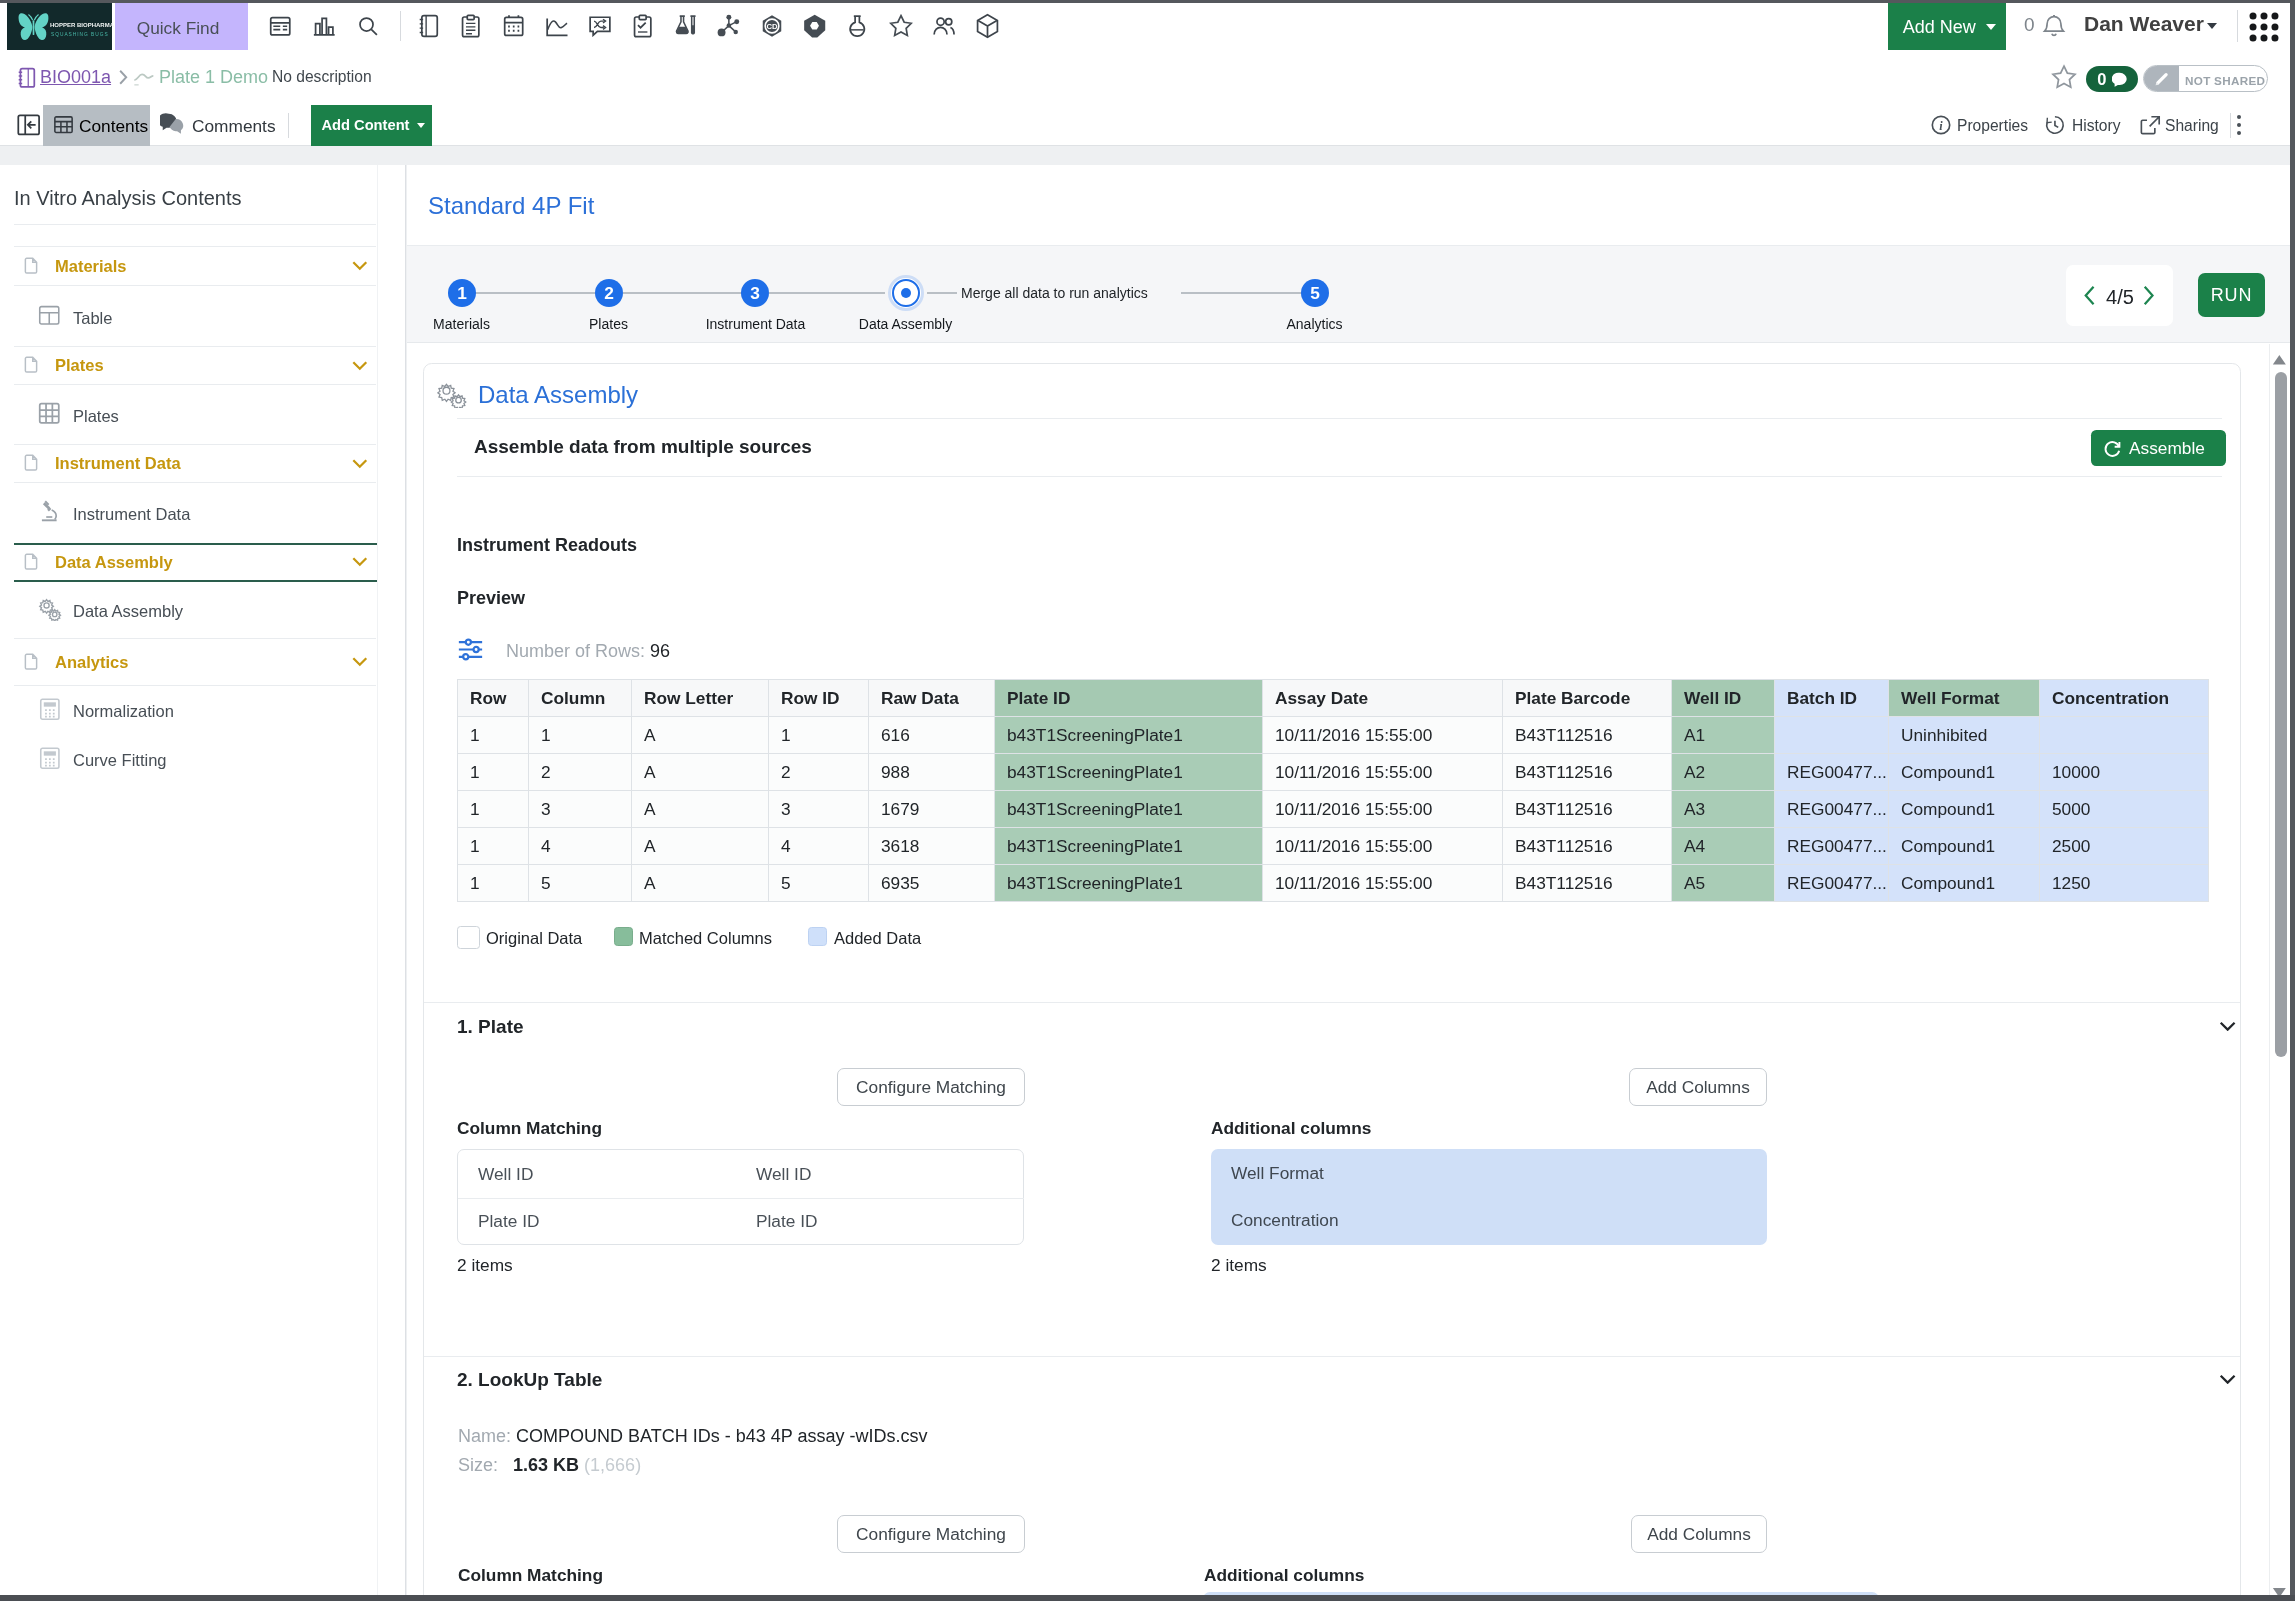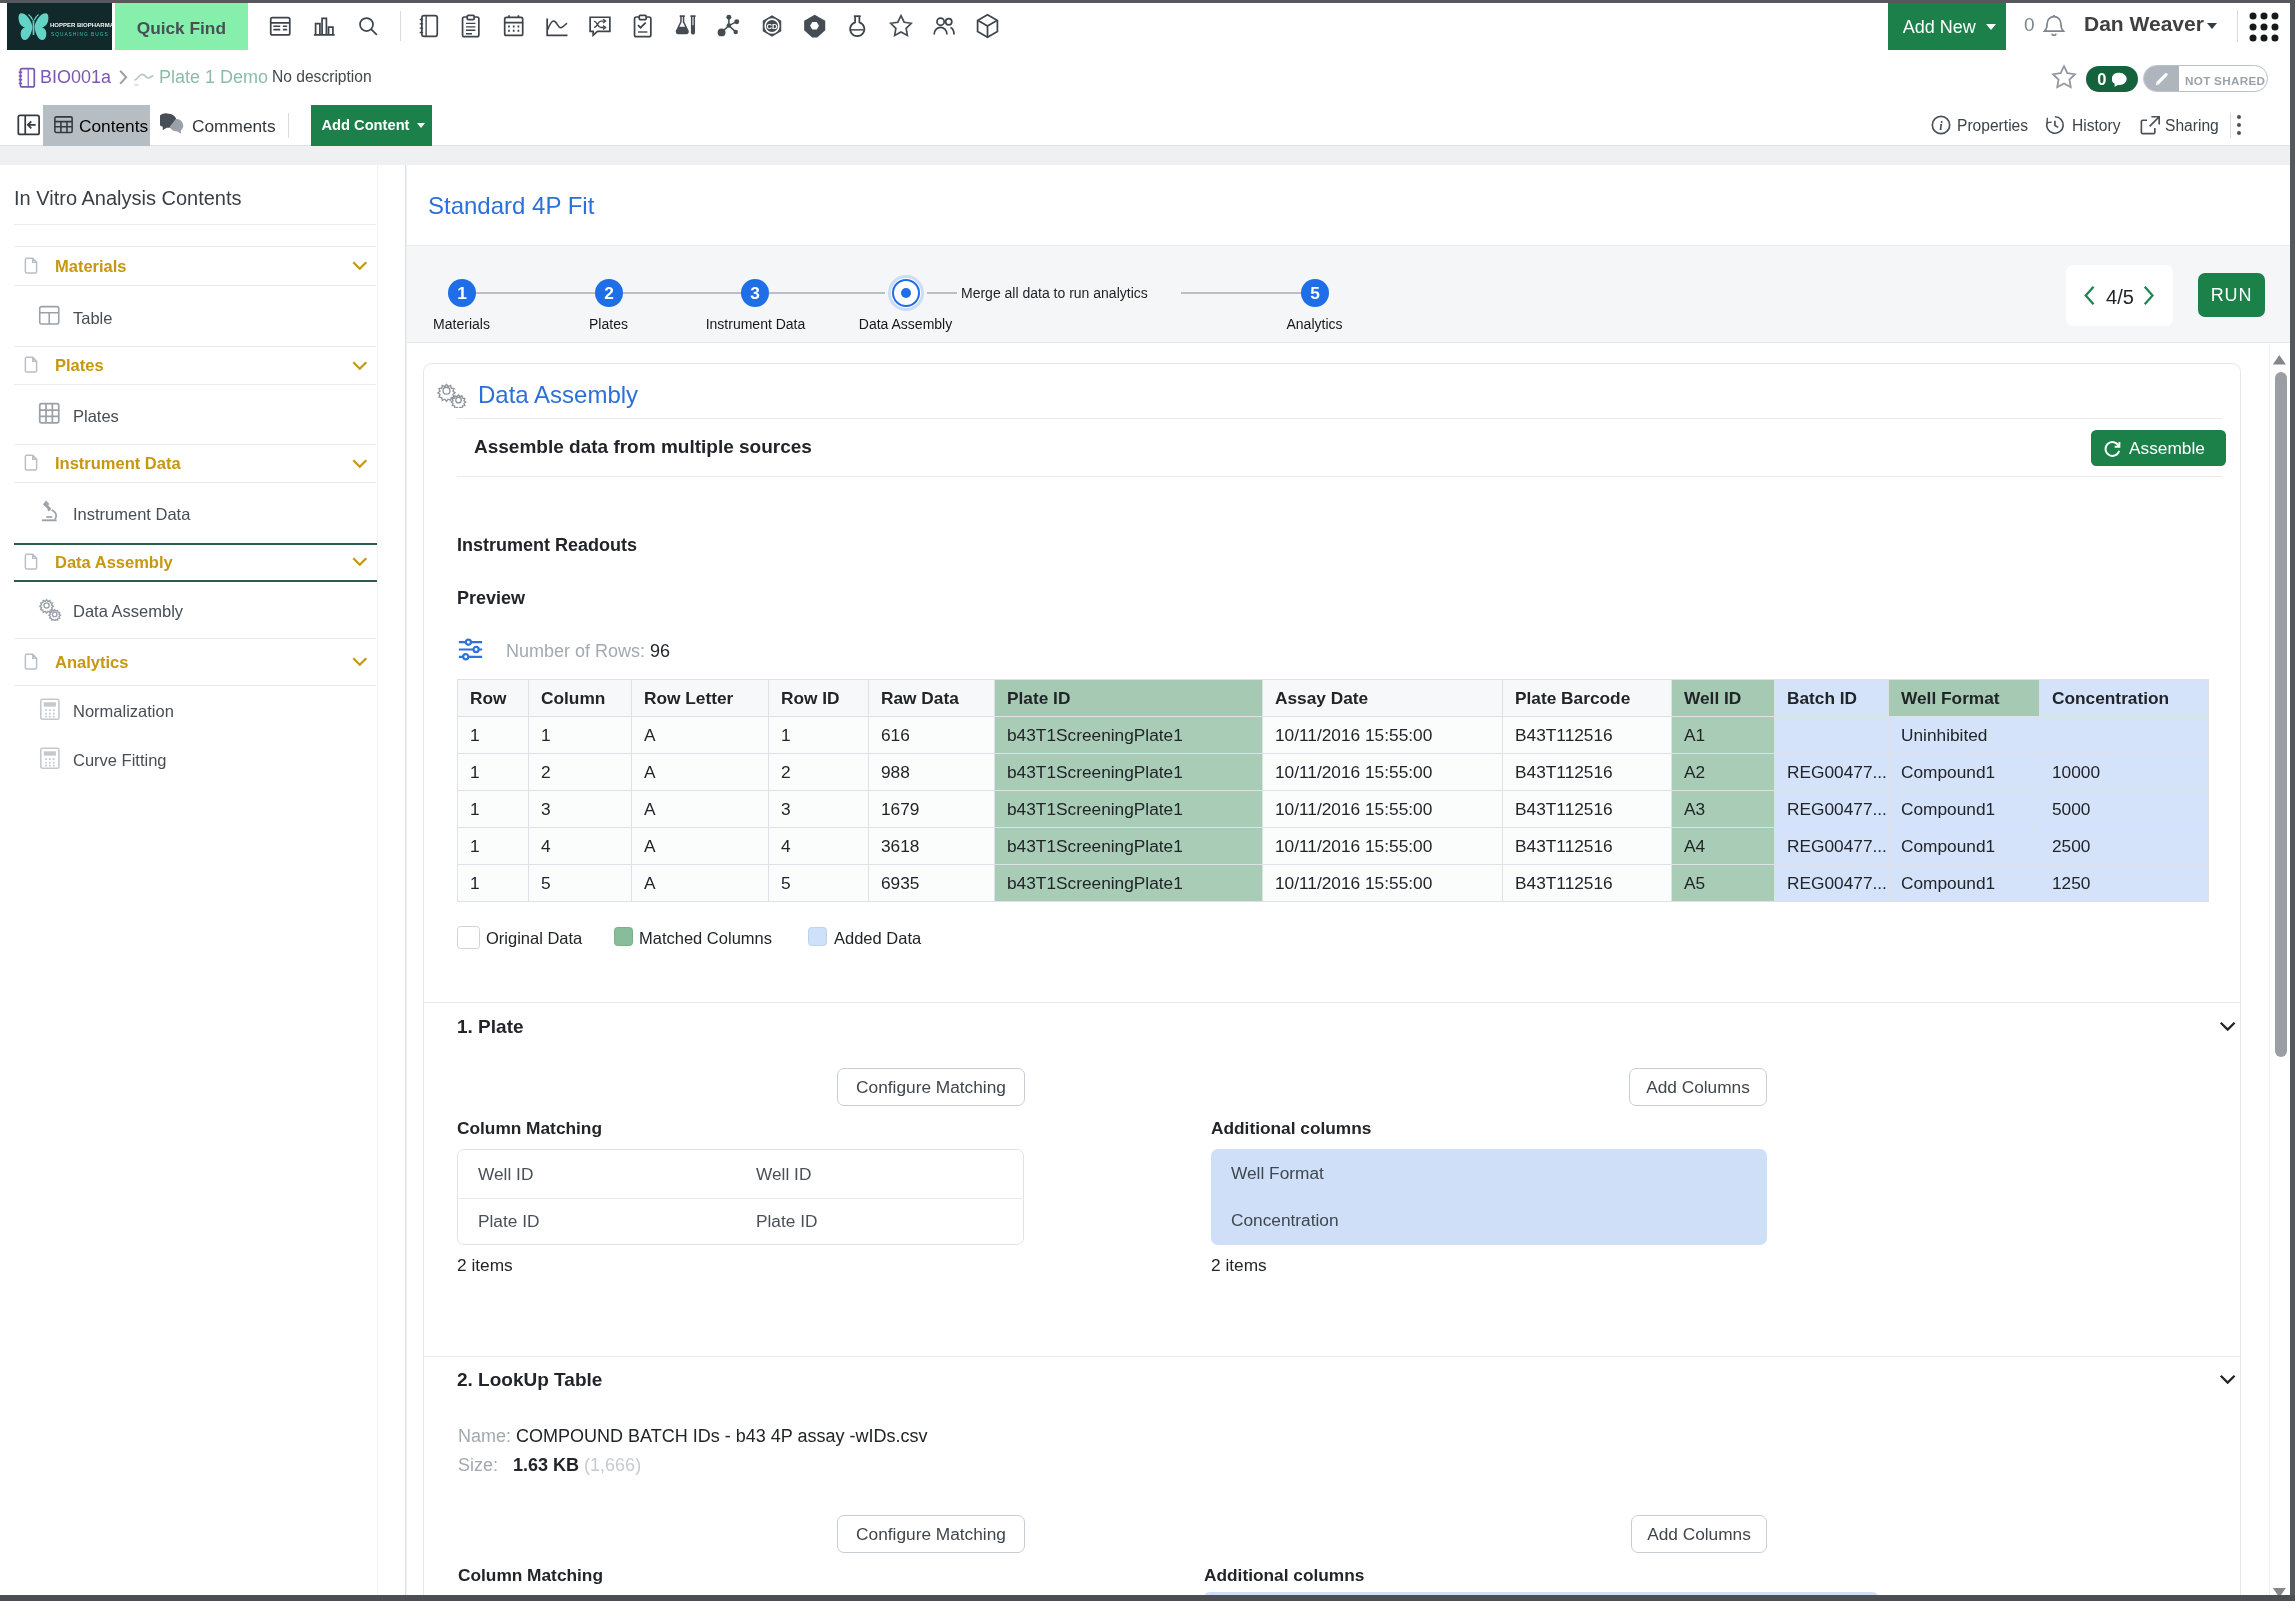--- a/index.html
+++ b/index.html
@@ -36,21 +36,21 @@
         <path d="M18.5 21 C17 12 10 4 4.5 4 C1.5 4 0.5 7 0.8 11 C1.2 17 4 21 9 22 C4.8 23.5 3 27 3.5 31.5 C4 36.5 6.5 39 9.5 38.5 C14 37.7 17.5 30 18.5 23 Z"></path>
         <path d="M21.5 21 C23 12 30 4 35.5 4 C38.5 4 39.5 7 39.2 11 C38.8 17 36 21 31 22 C35.2 23.5 37 27 36.5 31.5 C36 36.5 33.5 39 30.5 38.5 C26 37.7 22.5 30 21.5 23 Z"></path>
         <rect x="18.9" y="13" width="2.2" height="19" rx="1.1"></rect>
       </g>
       <path d="M19 13 C17.5 9 15.5 7 13.5 5.5 M21 13 C22.5 9 24.5 7 26.5 5.5" stroke="#63d3c6" stroke-width="1.4" fill="none"></path>
     </svg>
     <div class="abs" style="left:43px;top:19px;width:65px;font-size:6px;font-weight:bold;color:#f2f5f4;white-space:nowrap;">HOPPER BIOPHARMA</div>
     <div class="abs" style="left:44px;top:29px;width:61px;font-size:4.8px;color:#49b9a9;letter-spacing:1px;white-space:nowrap;">SQUASHING BUGS</div>
   </div>
 
-  <div class="abs" style="left:115px;top:2.6px;width:133px;height:47px;background:#86efac;font-weight:bold;">
+  <div class="abs" style="left:115px;top:2.6px;width:133px;height:47px;background:#c4b5fd;">
     <div class="abs" style="left:21.7px;top:15.6px;font-size:17.3px;color:#484f56;">Quick Find</div>
   </div>
 
   <svg class="abs" style="left:269px;top:14.7px;" width="22.5" height="22.5" viewBox="0 0 26 26">
       <g class="ic">
         <rect x="2" y="3" width="22" height="20" rx="2"></rect>
         <path d="M2 9 h22 M5 13 h8 M5 17 h8 M16 13 h5 M16 17 h5"></path>
       </g>
     </svg>
   <svg class="abs" style="left:313px;top:14.7px;" width="22.5" height="22.5" viewBox="0 0 26 26">
@@ -190,21 +190,21 @@
     </svg>
 
   <div class="abs" style="left:0;top:50px;width:2295px;height:55px;background:#fff;"></div>
   <svg class="abs" style="left:15.6px;top:67px;" width="21" height="21.7" viewBox="0 0 24 25">
       <g stroke="#7e57b0" stroke-width="2" fill="none">
         <rect x="5" y="2" width="16" height="21" rx="2"></rect>
         <path d="M14 2 v21" stroke-width="1.4"></path>
         <path d="M3 6 h4 M3 10.3 h4 M3 14.6 h4 M3 18.9 h4" stroke-width="1.7"></path>
       </g>
     </svg>
-  <div class="abs" style="left:40px;top:67px;font-size:18px;color:#7e57b0;">BIO001a</div>
+  <div class="abs" style="left:40px;top:67px;font-size:18px;color:#7e57b0;text-decoration:underline;">BIO001a</div>
   <svg class="abs" style="left:118px;top:69px;" width="10.4" height="16.5" viewBox="0 0 12 19">
       <path d="M2.5 2 L9.5 9.5 L2.5 17" fill="none" stroke="#9aa1a8" stroke-width="2.2"></path>
     </svg>
   <svg class="abs" style="left:133px;top:68px;" width="21.7" height="19" viewBox="0 0 25 22">
       <g stroke="#bcc9c3" stroke-width="2" fill="none">
         <path d="M1.5 14 C5.5 14 6.5 7.5 10.5 7.5 C14.5 7.5 14.5 11.5 17.5 11.5 C20.5 11.5 21 9 23.5 9"></path>
         <path d="M1.5 19.5 l5 0" stroke-width="1.6" opacity="0.7"></path>
       </g>
     </svg>
   <div class="abs" style="left:159px;top:67px;font-size:18px;color:#8abda6;">Plate 1 Demo</div>

